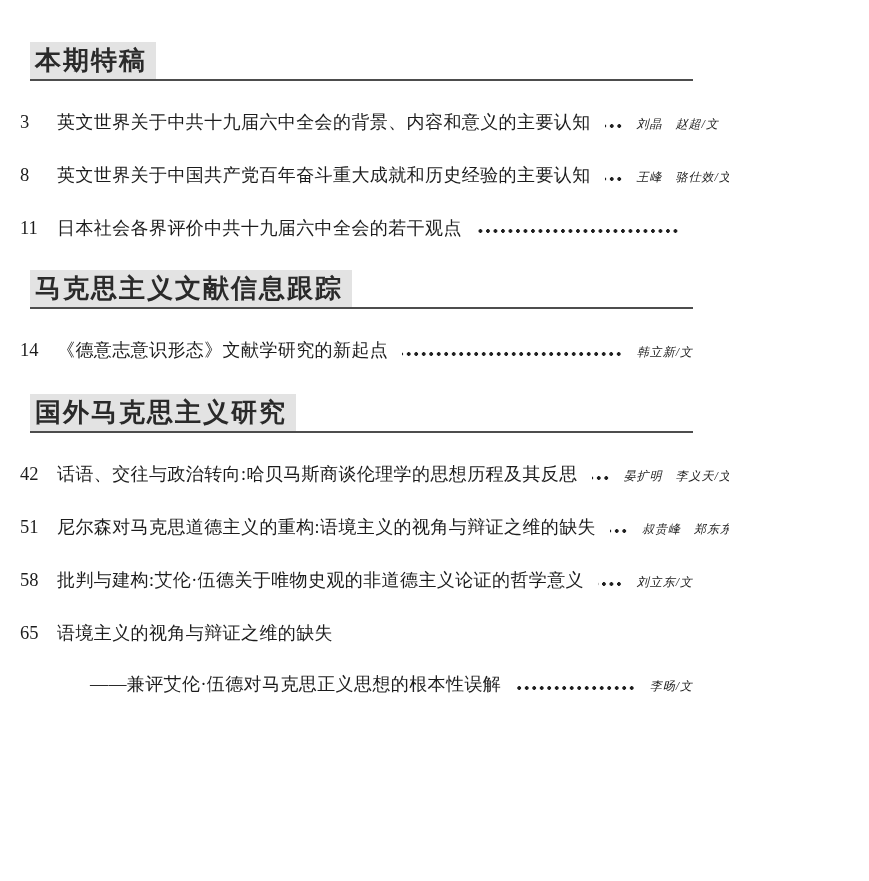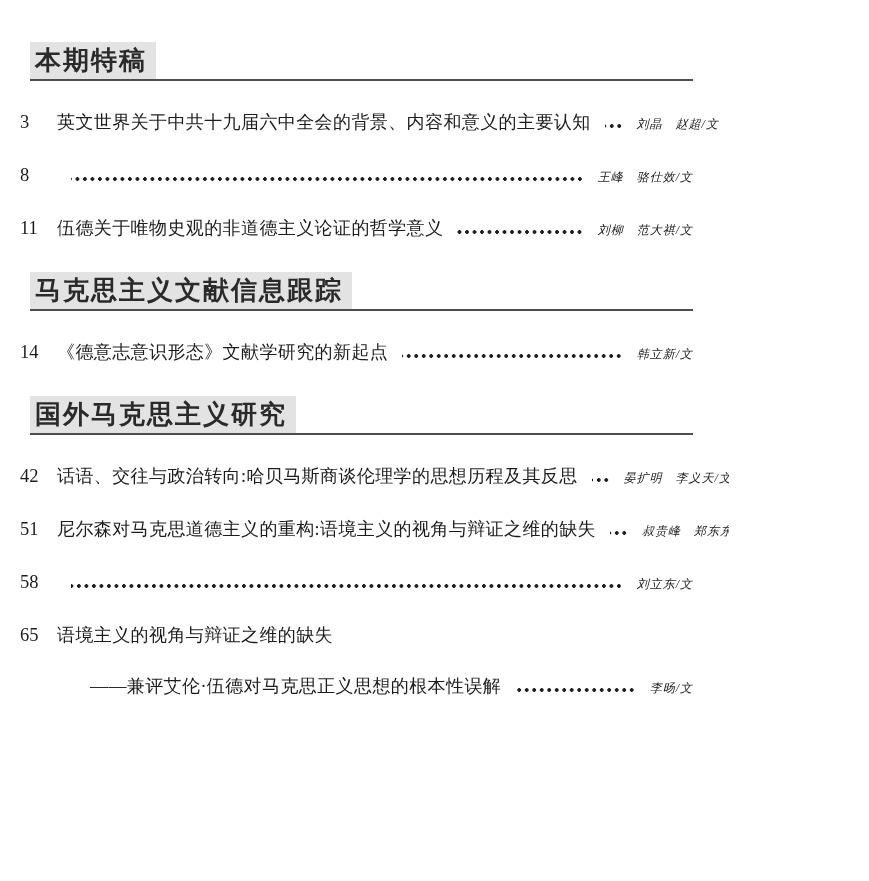--- a/index.html
+++ b/index.html
@@ -81,29 +81,29 @@
     <div class="entry-list">
   <div class="entry">
     <span class="pageno">3</span>
     <span class="title-text">英文世界关于中共十九届六中全会的背景、内容和意义的主要认知</span>
     <span class="leader"></span>
     <span class="authors">刘晶　赵超/文</span>
   </div>
 
   <div class="entry">
     <span class="pageno">8</span>
+    <span class="title-text">英文世界关于中国共产党百年奋斗重大成就和历史经验的主要认知</span>
     <span class="leader"></span>
     <span class="authors">王峰　骆仕效/文</span>
   </div>
 
   <div class="entry">
     <span class="pageno">11</span>
-    <span class="title-text">伍德关于唯物史观的非道德主义论证的哲学意义</span>
+    <span class="title-text">日本社会各界评价中共十九届六中全会的若干观点</span>
     <span class="leader"></span>
-    <span class="authors">刘柳　范大祺/文</span>
   </div>
 </div>
   </div>
 
   <div class="section">
     <div class="section-header">
       <span class="section-title-box">马克思主义文献信息跟踪</span>
     </div>
     <div class="entry-list">
   <div class="entry">
@@ -131,20 +131,21 @@
 
   <div class="entry">
     <span class="pageno">51</span>
     <span class="title-text">尼尔森对马克思道德主义的重构:语境主义的视角与辩证之维的缺失</span>
     <span class="leader"></span>
     <span class="authors">叔贵峰　郑东东/文</span>
   </div>
 
   <div class="entry">
     <span class="pageno">58</span>
+    <span class="title-text">批判与建构:艾伦·伍德关于唯物史观的非道德主义论证的哲学意义</span>
     <span class="leader"></span>
     <span class="authors">刘立东/文</span>
   </div>
 
   <div class="entry no-tail">
     <span class="pageno">65</span>
     <span class="title-text">语境主义的视角与辩证之维的缺失</span>
 
   </div>
 

